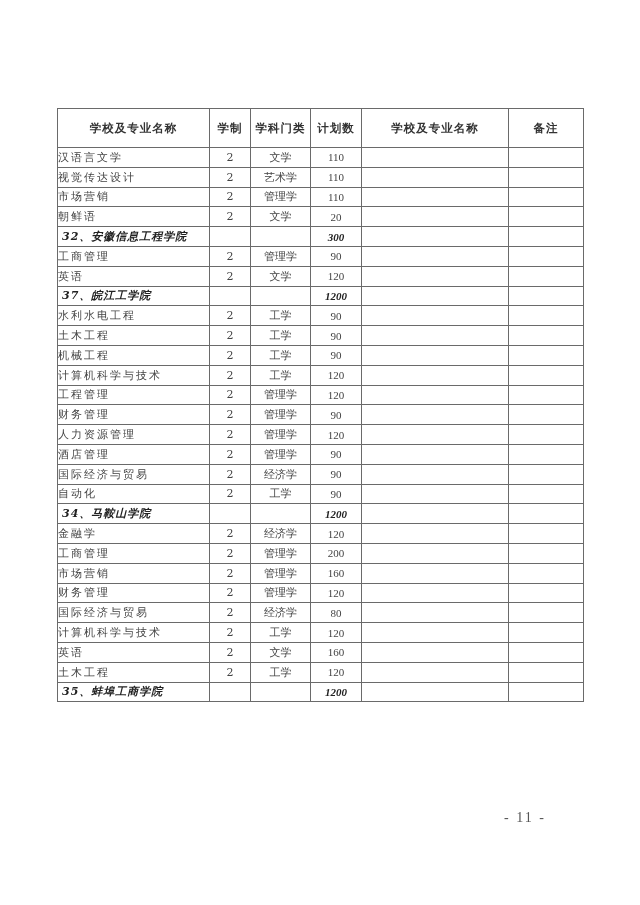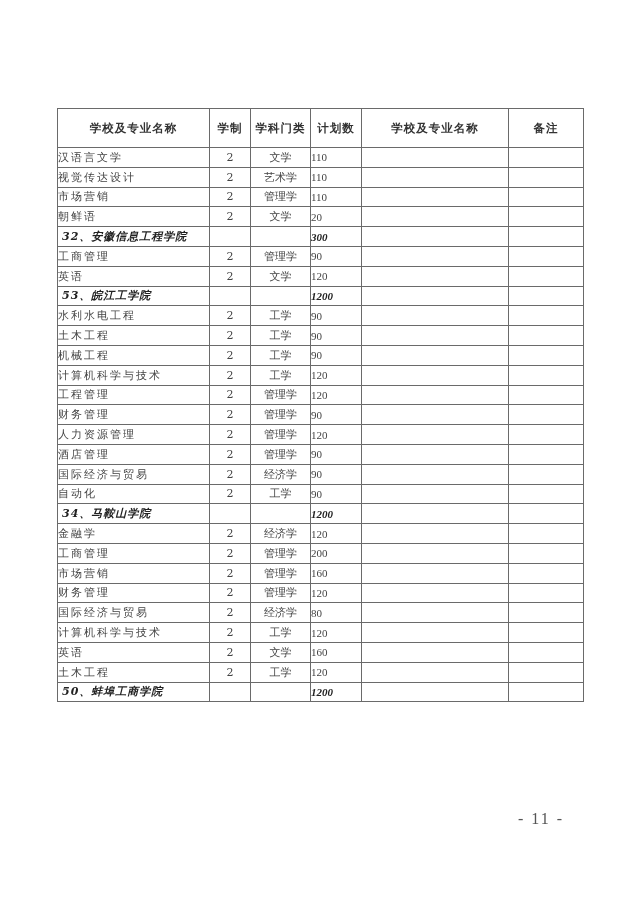--- a/index.html
+++ b/index.html
@@ -16,26 +16,26 @@
   table.plan th, table.plan td {
     border: 1px solid #6a6a6a; padding: 0; overflow: hidden; white-space: nowrap;
   }
   table.plan th {
     height: 38px; font-size: 11.5px; font-weight: bold; color: #333; text-align: center;
     letter-spacing: 1px;
   }
   table.plan td { height: 18.8px; font-size: 11px; color: #444; }
   td.name { padding-left: 8px; letter-spacing: 2px; }
   td.c { text-align: center; }
-  td.num { font-family: "Liberation Serif", "DejaVu Serif", serif; font-size: 12px; }
+  td.num { text-align: center; font-family: "Liberation Serif", "DejaVu Serif", serif; font-size: 12px; }
   tr.school td { font-weight: bold; color: #222; font-style: italic; }
   tr.school td.name { padding-left: 4px; letter-spacing: 1px; }
   tr.school td.num { font-weight: bold; }
   .page-number {
-    position: absolute; left: 518px; top: 810px; font-size: 16px; color: #555;
+    position: absolute; left: 504px; top: 810px; font-size: 14px; color: #555;
     font-family: "Liberation Serif", "DejaVu Serif", serif; letter-spacing: 2px;
   }
 </style>
 </head>
 <body>
 
 <div class="page">
   <table class="plan">
     <colgroup>
       <col style="width:152px">
@@ -106,21 +106,21 @@
         </tr>
         <tr class="major">
           <td class="name">英语</td>
           <td class="c">2</td>
           <td class="c">文学</td>
           <td class="num">120</td>
           <td class="c"></td>
           <td class="c"></td>
         </tr>
         <tr class="school">
-          <td class="name">53、皖江工学院</td>
+          <td class="name">37、皖江工学院</td>
           <td class="c"></td>
           <td class="c"></td>
           <td class="num">1200</td>
           <td class="c"></td>
           <td class="c"></td>
         </tr>
         <tr class="major">
           <td class="name">水利水电工程</td>
           <td class="c">2</td>
           <td class="c">工学</td>
@@ -266,21 +266,21 @@
         </tr>
         <tr class="major">
           <td class="name">土木工程</td>
           <td class="c">2</td>
           <td class="c">工学</td>
           <td class="num">120</td>
           <td class="c"></td>
           <td class="c"></td>
         </tr>
         <tr class="school">
-          <td class="name">50、蚌埠工商学院</td>
+          <td class="name">35、蚌埠工商学院</td>
           <td class="c"></td>
           <td class="c"></td>
           <td class="num">1200</td>
           <td class="c"></td>
           <td class="c"></td>
         </tr>
       </tbody>
   </table>
 
   <div class="page-number">- 11 -</div>

